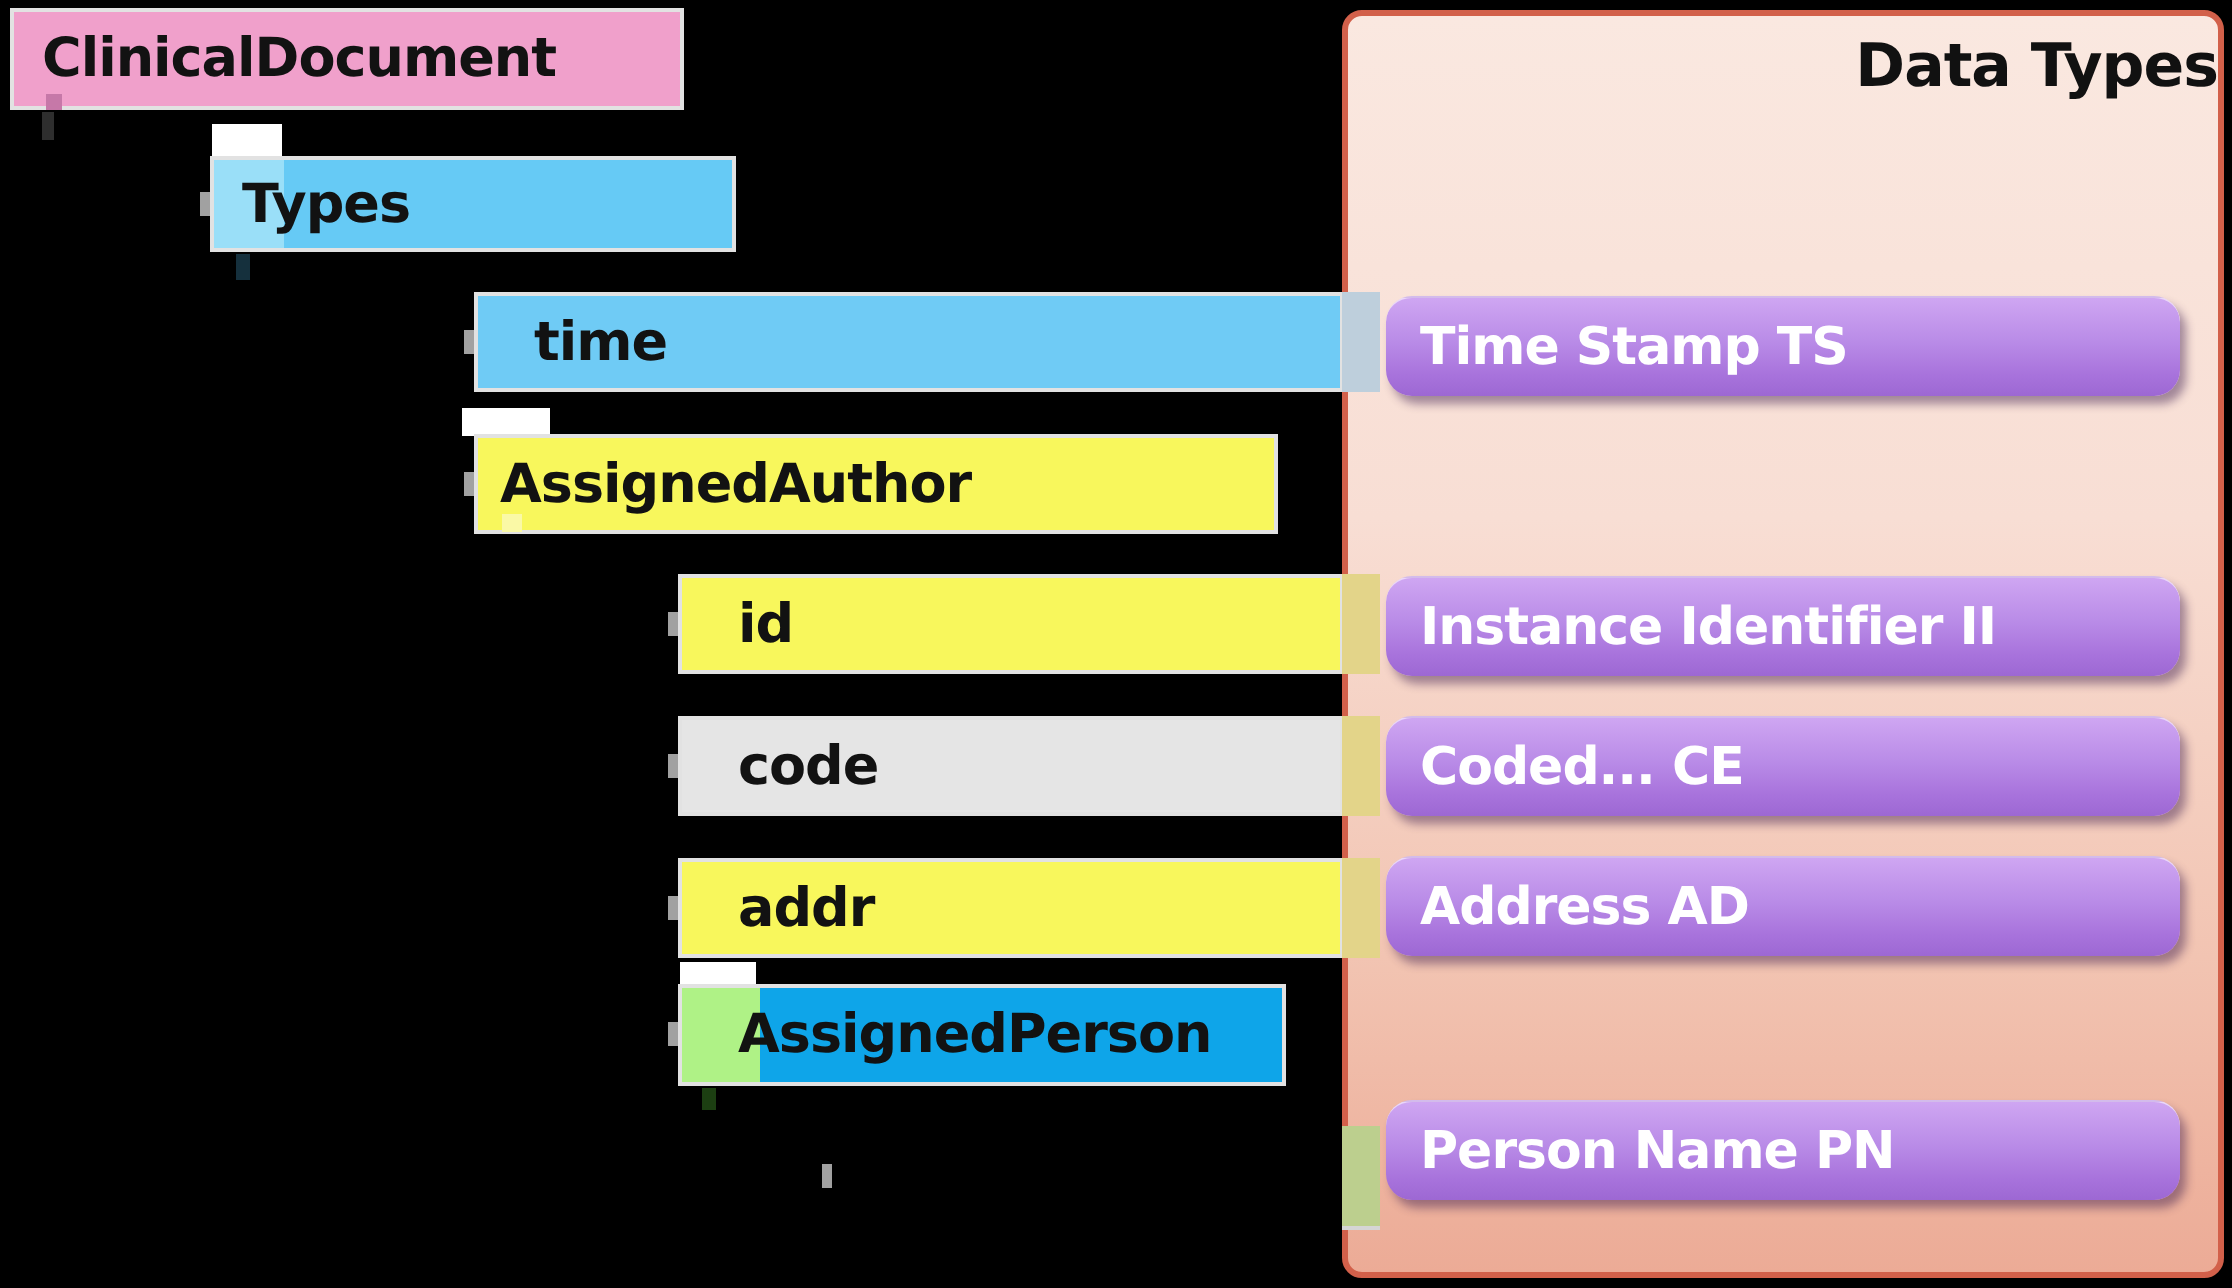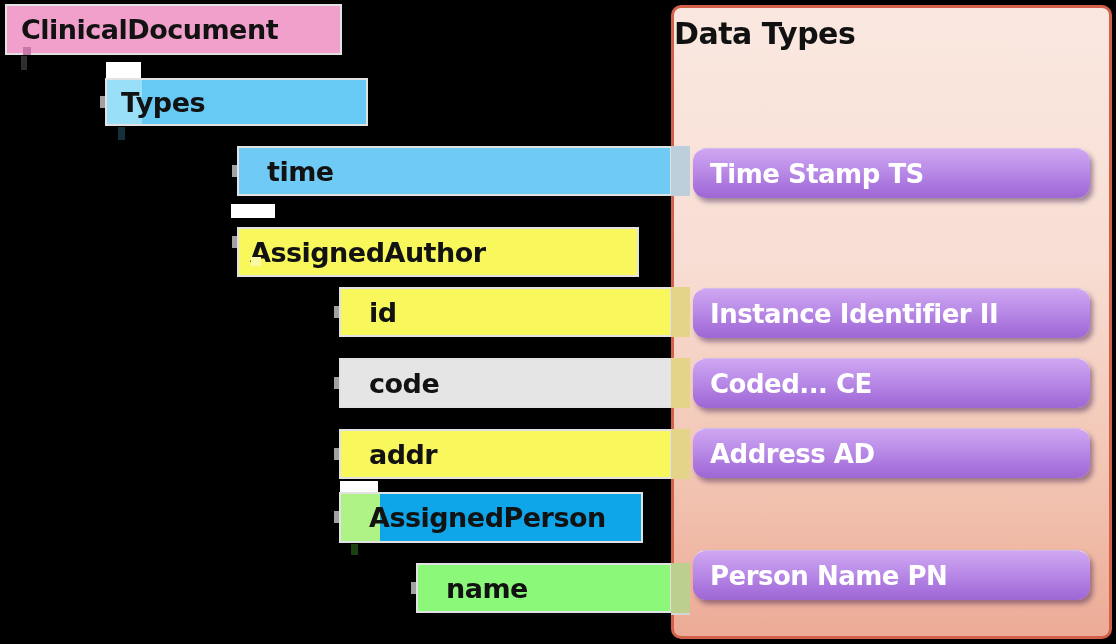--- a/index.html
+++ b/index.html
@@ -35,21 +35,21 @@
   .tbar .lbl { position: relative; z-index: 3; white-space: nowrap; }
   .strip {
     position: absolute;
     left: 0; top: 0; bottom: 0;
     z-index: 1;
   }
 
   .bar-cd     { left: 5px;   top: 4px;   width: 337px; height: 51px; background: #F0A0CB; padding-left: 14px; }
   .bar-author { left: 105px; top: 78px;  width: 263px; height: 48px; background: #66CAF5; padding-left: 14px; }
   .bar-time   { left: 237px; top: 146px; width: 435px; height: 50px; background: #6FCBF5; }
-  .bar-aa     { left: 237px; top: 217px; width: 402px; height: 50px; background: #F8F75C; padding-left: 11px; margin-top: 10px; }
+  .bar-aa     { left: 237px; top: 217px; width: 402px; height: 50px; background: #F8F75C; padding-left: 11px; }
   .bar-id     { left: 339px; top: 287px; width: 333px; height: 50px; background: #F8F75C; }
   .bar-code   { left: 339px; top: 358px; width: 333px; height: 50px; background: #e5e5e5; }
   .bar-addr   { left: 339px; top: 429px; width: 333px; height: 50px; background: #F8F75C; }
   .bar-ap     { left: 339px; top: 492px; width: 304px; height: 51px; background: #0ea5e9; }
   .bar-name   { left: 416px; top: 563px; width: 256px; height: 50px; background: #8CF87A; }
 
   .strip-author { width: 35px; background: #9ADFF8; }
   .strip-ap     { width: 39px; background: #AFF286; }
 
   
@@ -87,21 +87,21 @@
     width: 441px; height: 634px;
     box-sizing: border-box;
     border: 3px solid #D2604A;
     border-radius: 10px;
     background: linear-gradient(180deg, #FAE8E0 0%, #F8DED4 40%, #F2C4B2 75%, #ECAB96 100%);
     z-index: 5;
   }
   .panel-title {
     position: absolute;
     left: 0; top: 8px; width: 100%;
-    text-align: left;
+    text-align: right;
     font-weight: bold;
     font-size: 30px;
     letter-spacing: -0.5px;
     color: #111111;
   }
 
   
   .pstub { position: absolute; left: -3px; width: 19px; height: 50px; z-index: 6; }
   .pstub-time { top: 138px; background: #BECFDC; }
   .pstub-id   { top: 279px; background: #E3D489; }
@@ -176,23 +176,20 @@
 
   <div class="tbar bar-addr">
     <span class="lbl">addr</span>
   </div>
 
   <div class="tbar bar-ap">
     <span class="strip strip-ap"></span>
     <span class="lbl">AssignedPerson</span>
   </div>
 
-  <div class="tbar bar-name">
-    <span class="lbl">name</span>
-  </div>
 
   <div class="sidetick st-author"></div>
   <div class="sidetick st-time"></div>
   <div class="sidetick st-aa"></div>
   <div class="sidetick st-id"></div>
   <div class="sidetick st-code"></div>
   <div class="sidetick st-addr"></div>
   <div class="sidetick st-ap"></div>
   <div class="sidetick st-name"></div>
 

